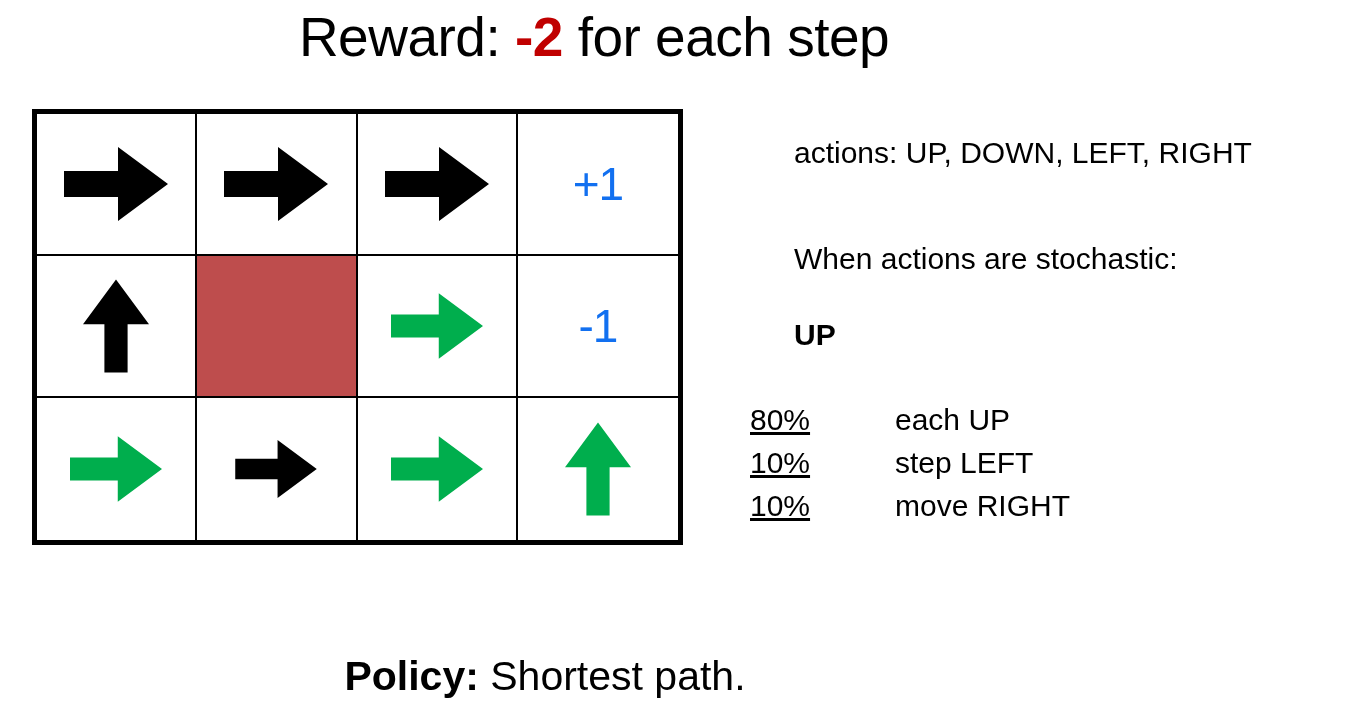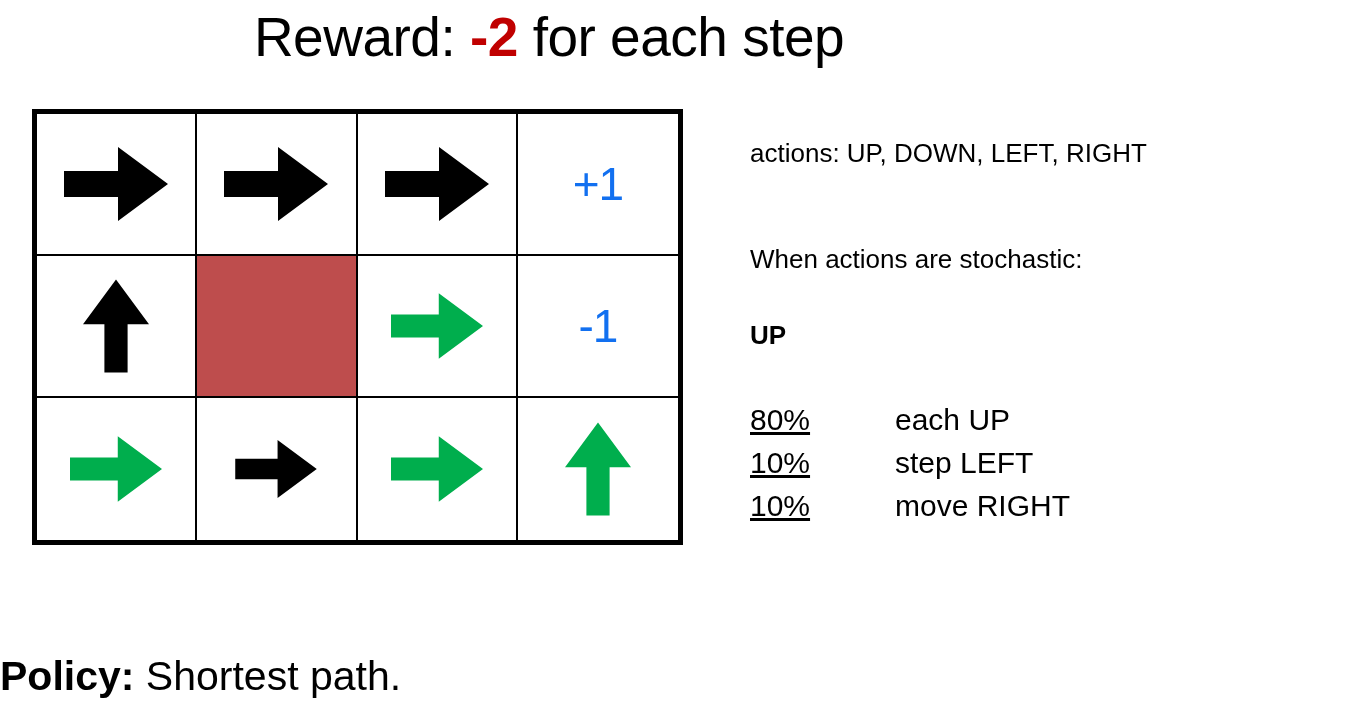--- a/index.html
+++ b/index.html
@@ -22,20 +22,21 @@
     position: absolute;
     left: 0;
     top: 2px;
     width: 1098px;
     text-align: center;
     font-size: 55px;
     line-height: 70px;
     font-weight: 400;
     white-space: nowrap;
     letter-spacing: -0.5px;
+    padding-left: 45px;
   }
   #title .accent {
     font-weight: 700;
     color: #C00000;
   }
 
   
   #grid {
     position: absolute;
     left: 32px;
@@ -80,24 +81,25 @@
   .arrow-up-mid     { width: 66px;  height: 94px; }
 
   
   #side-panel {
     position: absolute;
     left: 750px;
     top: 136px;
     width: 580px;
   }
   .side-line {
-    font-size: 26px;
+    font-size: 30px;
     line-height: 34px;
     font-weight: 400;
     white-space: nowrap;
+    margin-left: 44px;
   }
   #line-actions   { position: absolute; left: 0; top: 0; }
   #line-stochastic{ position: absolute; left: 0; top: 106px; }
   #line-up        { position: absolute; left: 0; top: 182px; font-weight: 700; }
 
   #prob-table {
     position: absolute;
     left: 0;
     top: 262px;
     border-collapse: collapse;
@@ -111,20 +113,21 @@
     vertical-align: top;
   }
   #prob-table td.pct { width: 145px; text-decoration: underline; }
 
   
   #caption {
     position: absolute;
     left: 0;
     top: 650px;
     width: 1090px;
+    text-align: center;
     font-size: 41px;
     line-height: 52px;
     font-weight: 400;
     white-space: nowrap;
   }
   #caption .strong { font-weight: 700; }
 </style>
 </head>
 <body>
 

